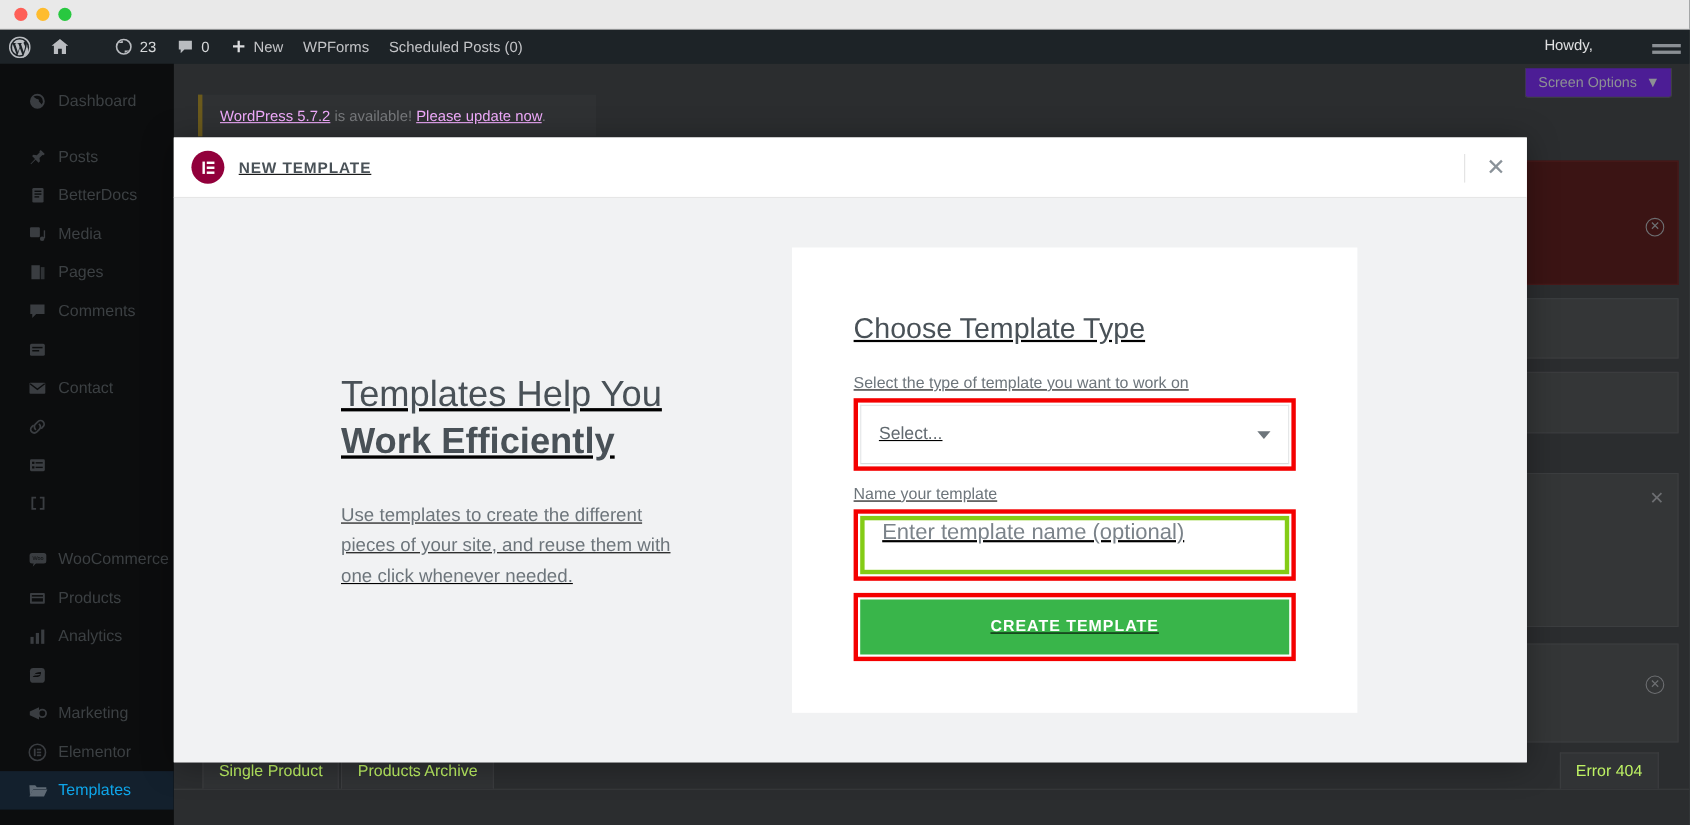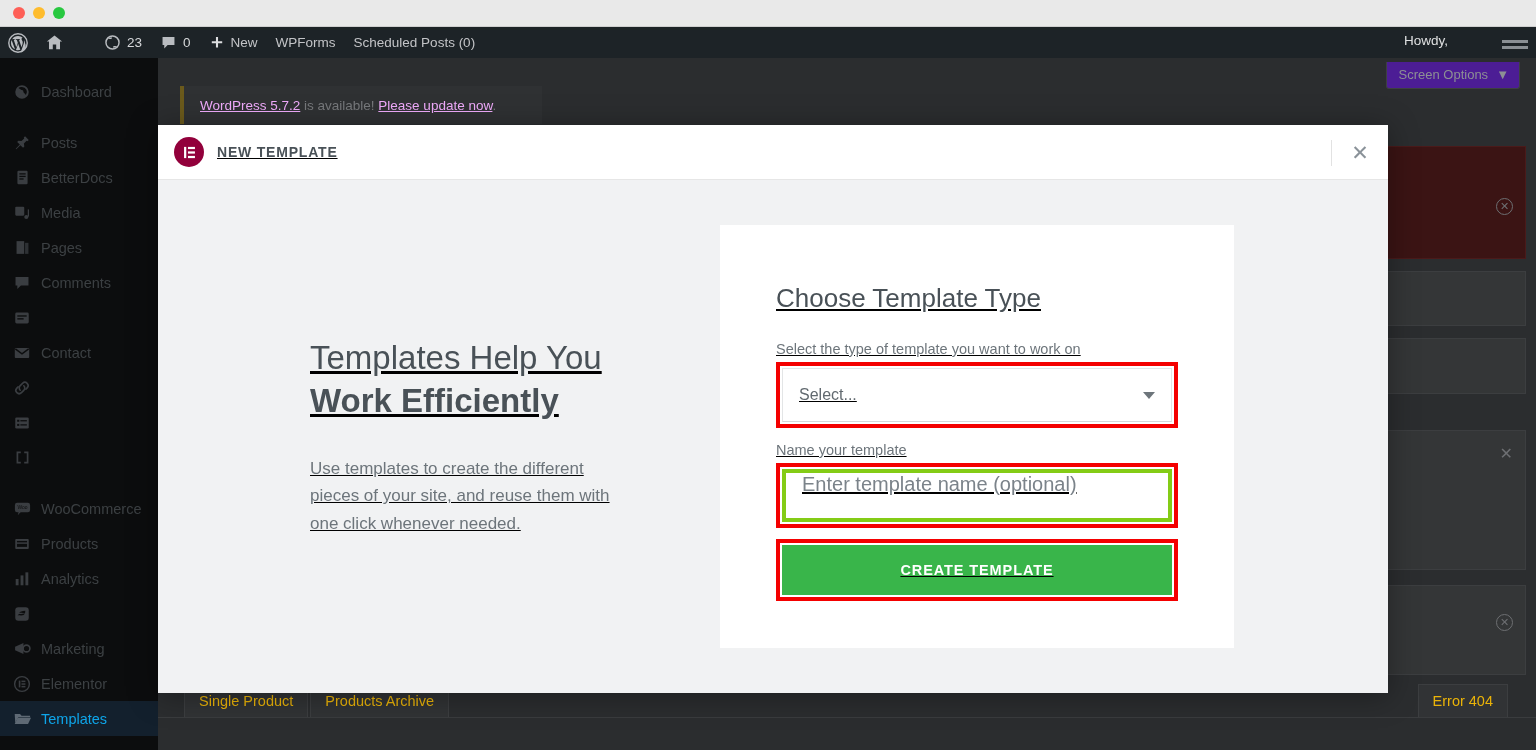--- a/index.html
+++ b/index.html
@@ -58,21 +58,21 @@
   
   #sidebar {
     position: absolute; top: 58px; left: 0;
     width: 158px; height: 692px;
     background: #0c0d0e;
     overflow: hidden;
   }
   .menu-item {
     position: relative;
     display: flex; align-items: center;
-    height: 35px; padding-left: 8px;
+    height: 35px; padding-left: 20px;
     color: #3c4043; font-size: 14.5px;
   }
   .menu-item .mi-icon {
     width: 28px; flex: 0 0 28px;
     display: flex; align-items: center; justify-content: center;
     color: #3a3d41;
   }
   .menu-item .mi-label { margin-left: 5px; white-space: nowrap; }
   .menu-item.sep { height: 16px; }
   .menu-item.active {
@@ -142,21 +142,21 @@
     width: 1378px; height: 34px;
     display: flex; align-items: flex-end;
     border-bottom: 1px solid #3a3c3e;
   }
   .btab {
     height: 33px; display: flex; align-items: center;
     padding: 0 14px;
     background: #313335;
     border: 1px solid #3c3e40; border-bottom: none;
     margin-right: 2px;
-    color: #eab308; font-size: 14.5px;
+    color: #bef264; font-size: 14.5px;
     white-space: nowrap;
   }
   .btab.spacer-left { margin-left: 26px; }
   .btab.right-float { position: absolute; }
 
   
   #modal-shadow {
     position: absolute; top: 125px; left: 158px;
     width: 1230px; height: 568px;
     background: #ffffff;

